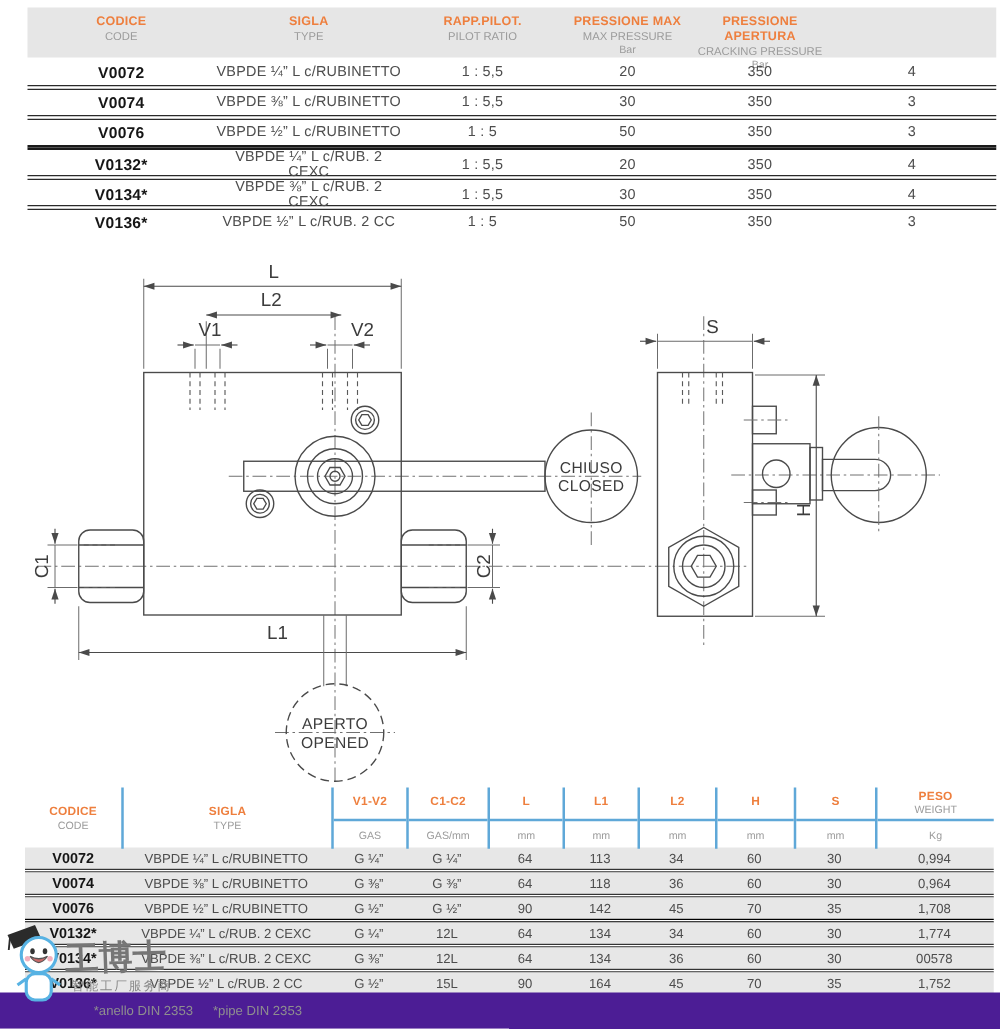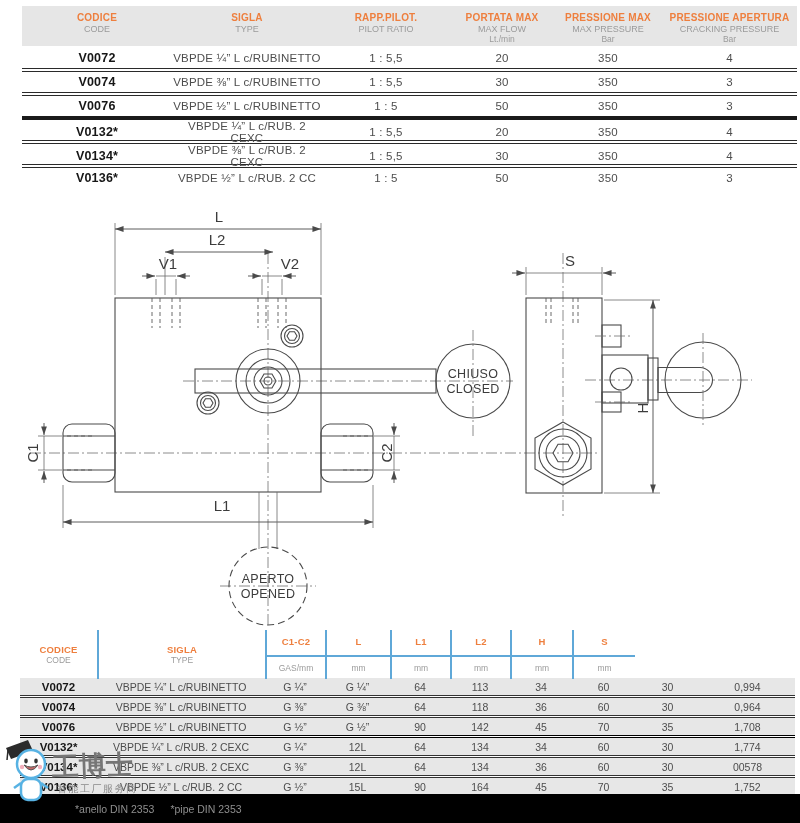--- a/index.html
+++ b/index.html
@@ -36,21 +36,21 @@
   .t2 .lab{color:#ee7f3e;font-size:9.5px;font-weight:bold;letter-spacing:.2px;}
   .t2 .sub{color:#9b9b9b;font-size:8.5px;}
   .t2 .unit-txt{color:#9b9b9b;font-size:8.5px;}
   .t2-rows{margin-top:1px;}
   .t2-row{height:17px;align-items:center;background:#e7e7e7;}
   .t2-cell{text-align:center;font-size:10.5px;color:#4d4d4d;}
   .t2-cell.code{font-weight:bold;color:#161616;font-size:11.5px;}
   .t2-sep{height:1px;background:#ffffff;border-top:1px solid #333;border-bottom:1px solid #333;}
   .t2-sep.thick{border-top:1px solid #000;border-bottom:1px solid #000;}
   
-  .footer-band{left:0;top:794px;width:800px;height:29px;background:#000000;}
+  .footer-band{left:0;top:794px;width:800px;height:29px;background:#4c1d95;}
   .footnote{position:absolute;left:75px;top:9px;color:#8f8f8f;font-size:10.5px;}
   .footnote .fn2{margin-left:16px;}
   
   .drawing{left:0;top:195px;}
   
   .wm{z-index:30;}
   .wm-brand{left:52px;top:748px;font-size:27px;color:#767676;font-weight:bold;transform:rotate(-2deg);}
   .wm-tagline{left:57px;top:782px;font-size:10px;color:#8a8a8a;letter-spacing:1.5px;}
   .wm-url{left:8px;top:836px;font-size:13.5px;color:#8d8d8d;}
 </style>
@@ -63,25 +63,20 @@
       <div class="lab">CODICE</div>
       <div class="sub">CODE</div>
     </div>
     <div class="t1-hcell">
       <div class="lab">SIGLA</div>
       <div class="sub">TYPE</div>
     </div>
     <div class="t1-hcell">
       <div class="lab">RAPP.PILOT.</div>
       <div class="sub">PILOT RATIO</div>
-    </div>
-    <div class="t1-hcell">
-      <div class="lab">PORTATA MAX</div>
-      <div class="sub">MAX FLOW</div>
-      <div class="unit">Lt./min</div>
     </div>
     <div class="t1-hcell">
       <div class="lab">PRESSIONE MAX</div>
       <div class="sub">MAX PRESSURE</div>
       <div class="unit">Bar</div>
     </div>
     <div class="t1-hcell">
       <div class="lab">PRESSIONE APERTURA</div>
       <div class="sub">CRACKING PRESSURE</div>
       <div class="unit">Bar</div>
@@ -334,20 +329,28 @@
     <div class="t2-hcell first span2">
       <div class="lab">CODICE</div>
       <div class="sub">CODE</div>
     </div>
     <div class="t2-hcell span2">
       <div class="lab">SIGLA</div>
       <div class="sub">TYPE</div>
     </div>
     <div class="t2-hcell">
       <div class="t2-top">
+          <div class="lab">V1-V2</div>
+        </div>
+      <div class="t2-unit">
+          <span class="unit-txt">GAS</span>
+        </div>
+    </div>
+    <div class="t2-hcell">
+      <div class="t2-top">
           <div class="lab">C1-C2</div>
         </div>
       <div class="t2-unit">
           <span class="unit-txt">GAS/mm</span>
         </div>
     </div>
     <div class="t2-hcell">
       <div class="t2-top">
           <div class="lab">L</div>
         </div>
@@ -378,20 +381,29 @@
       <div class="t2-unit">
           <span class="unit-txt">mm</span>
         </div>
     </div>
     <div class="t2-hcell">
       <div class="t2-top">
           <div class="lab">S</div>
         </div>
       <div class="t2-unit">
           <span class="unit-txt">mm</span>
+        </div>
+    </div>
+    <div class="t2-hcell">
+      <div class="t2-top">
+        <div class="lab">PESO</div>
+        <div class="sub">WEIGHT</div>
+      </div>
+      <div class="t2-unit">
+          <span class="unit-txt">Kg</span>
         </div>
     </div>
   </div>
   <div class="t2-rows">
       <div class="t2-row">
         <div class="t2-cell code">V0072</div>
         <div class="t2-cell">VBPDE ¼” L c/RUBINETTO</div>
         <div class="t2-cell">G ¼”</div>
         <div class="t2-cell">G ¼”</div>
         <div class="t2-cell">64</div>

